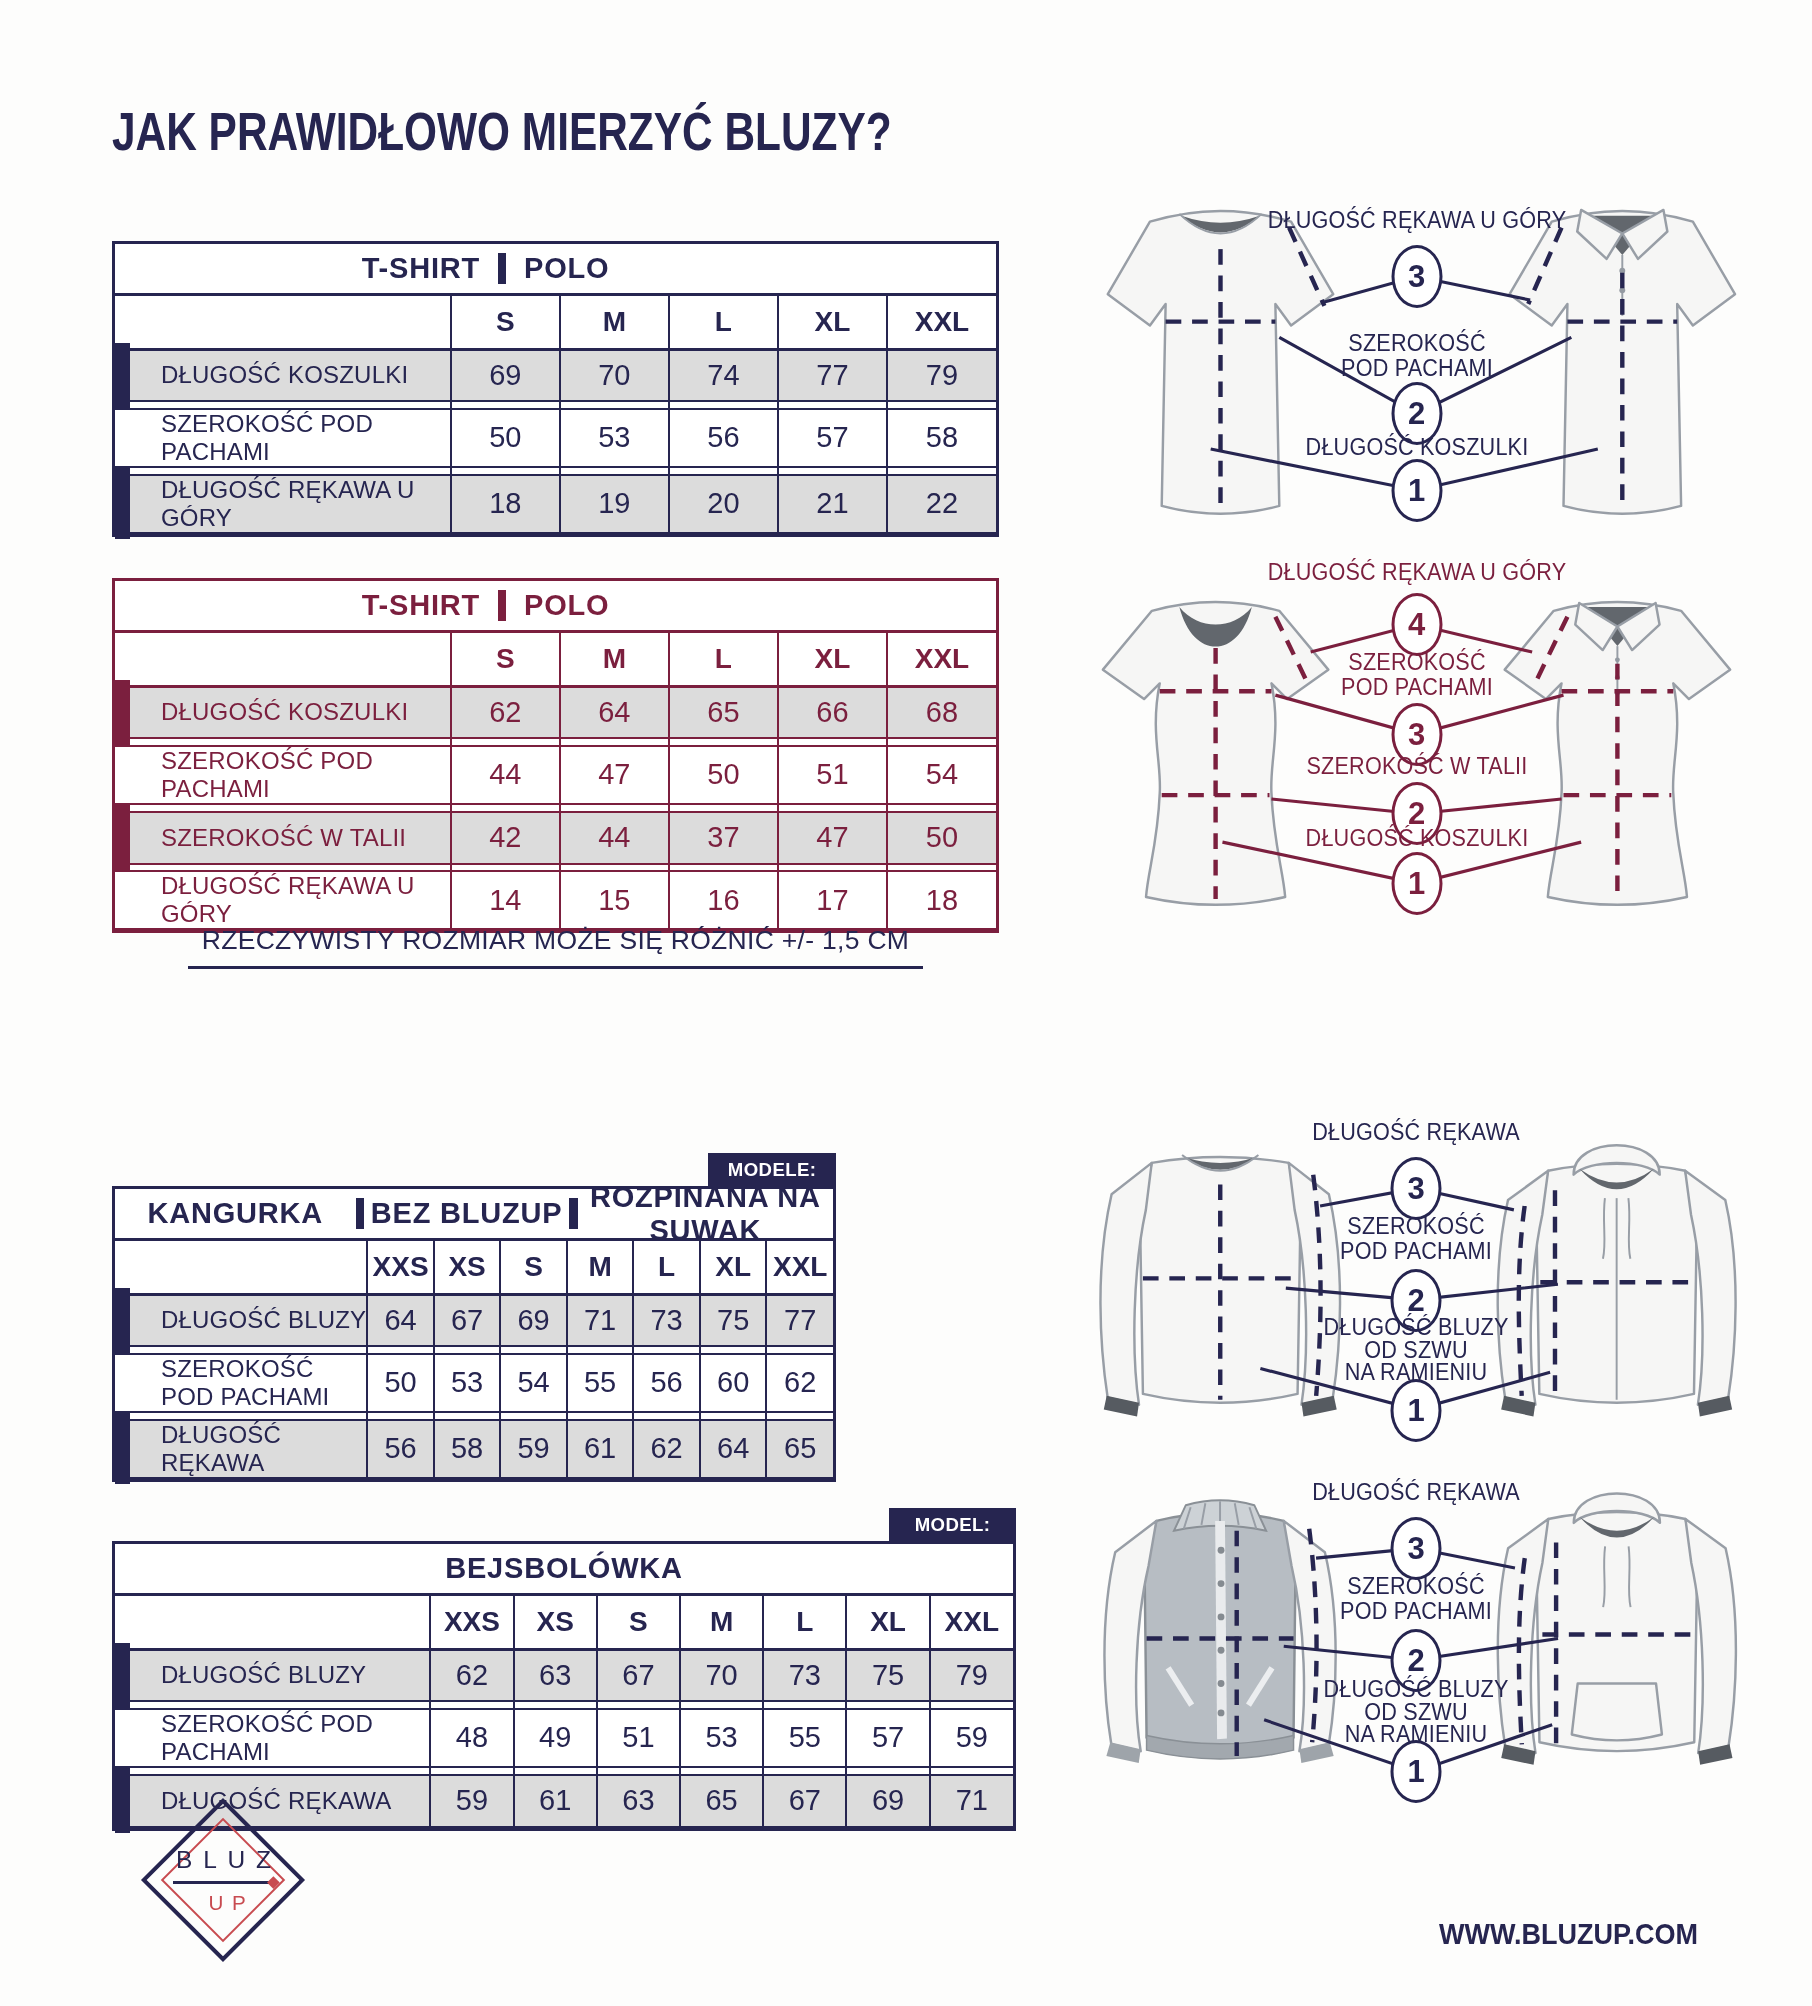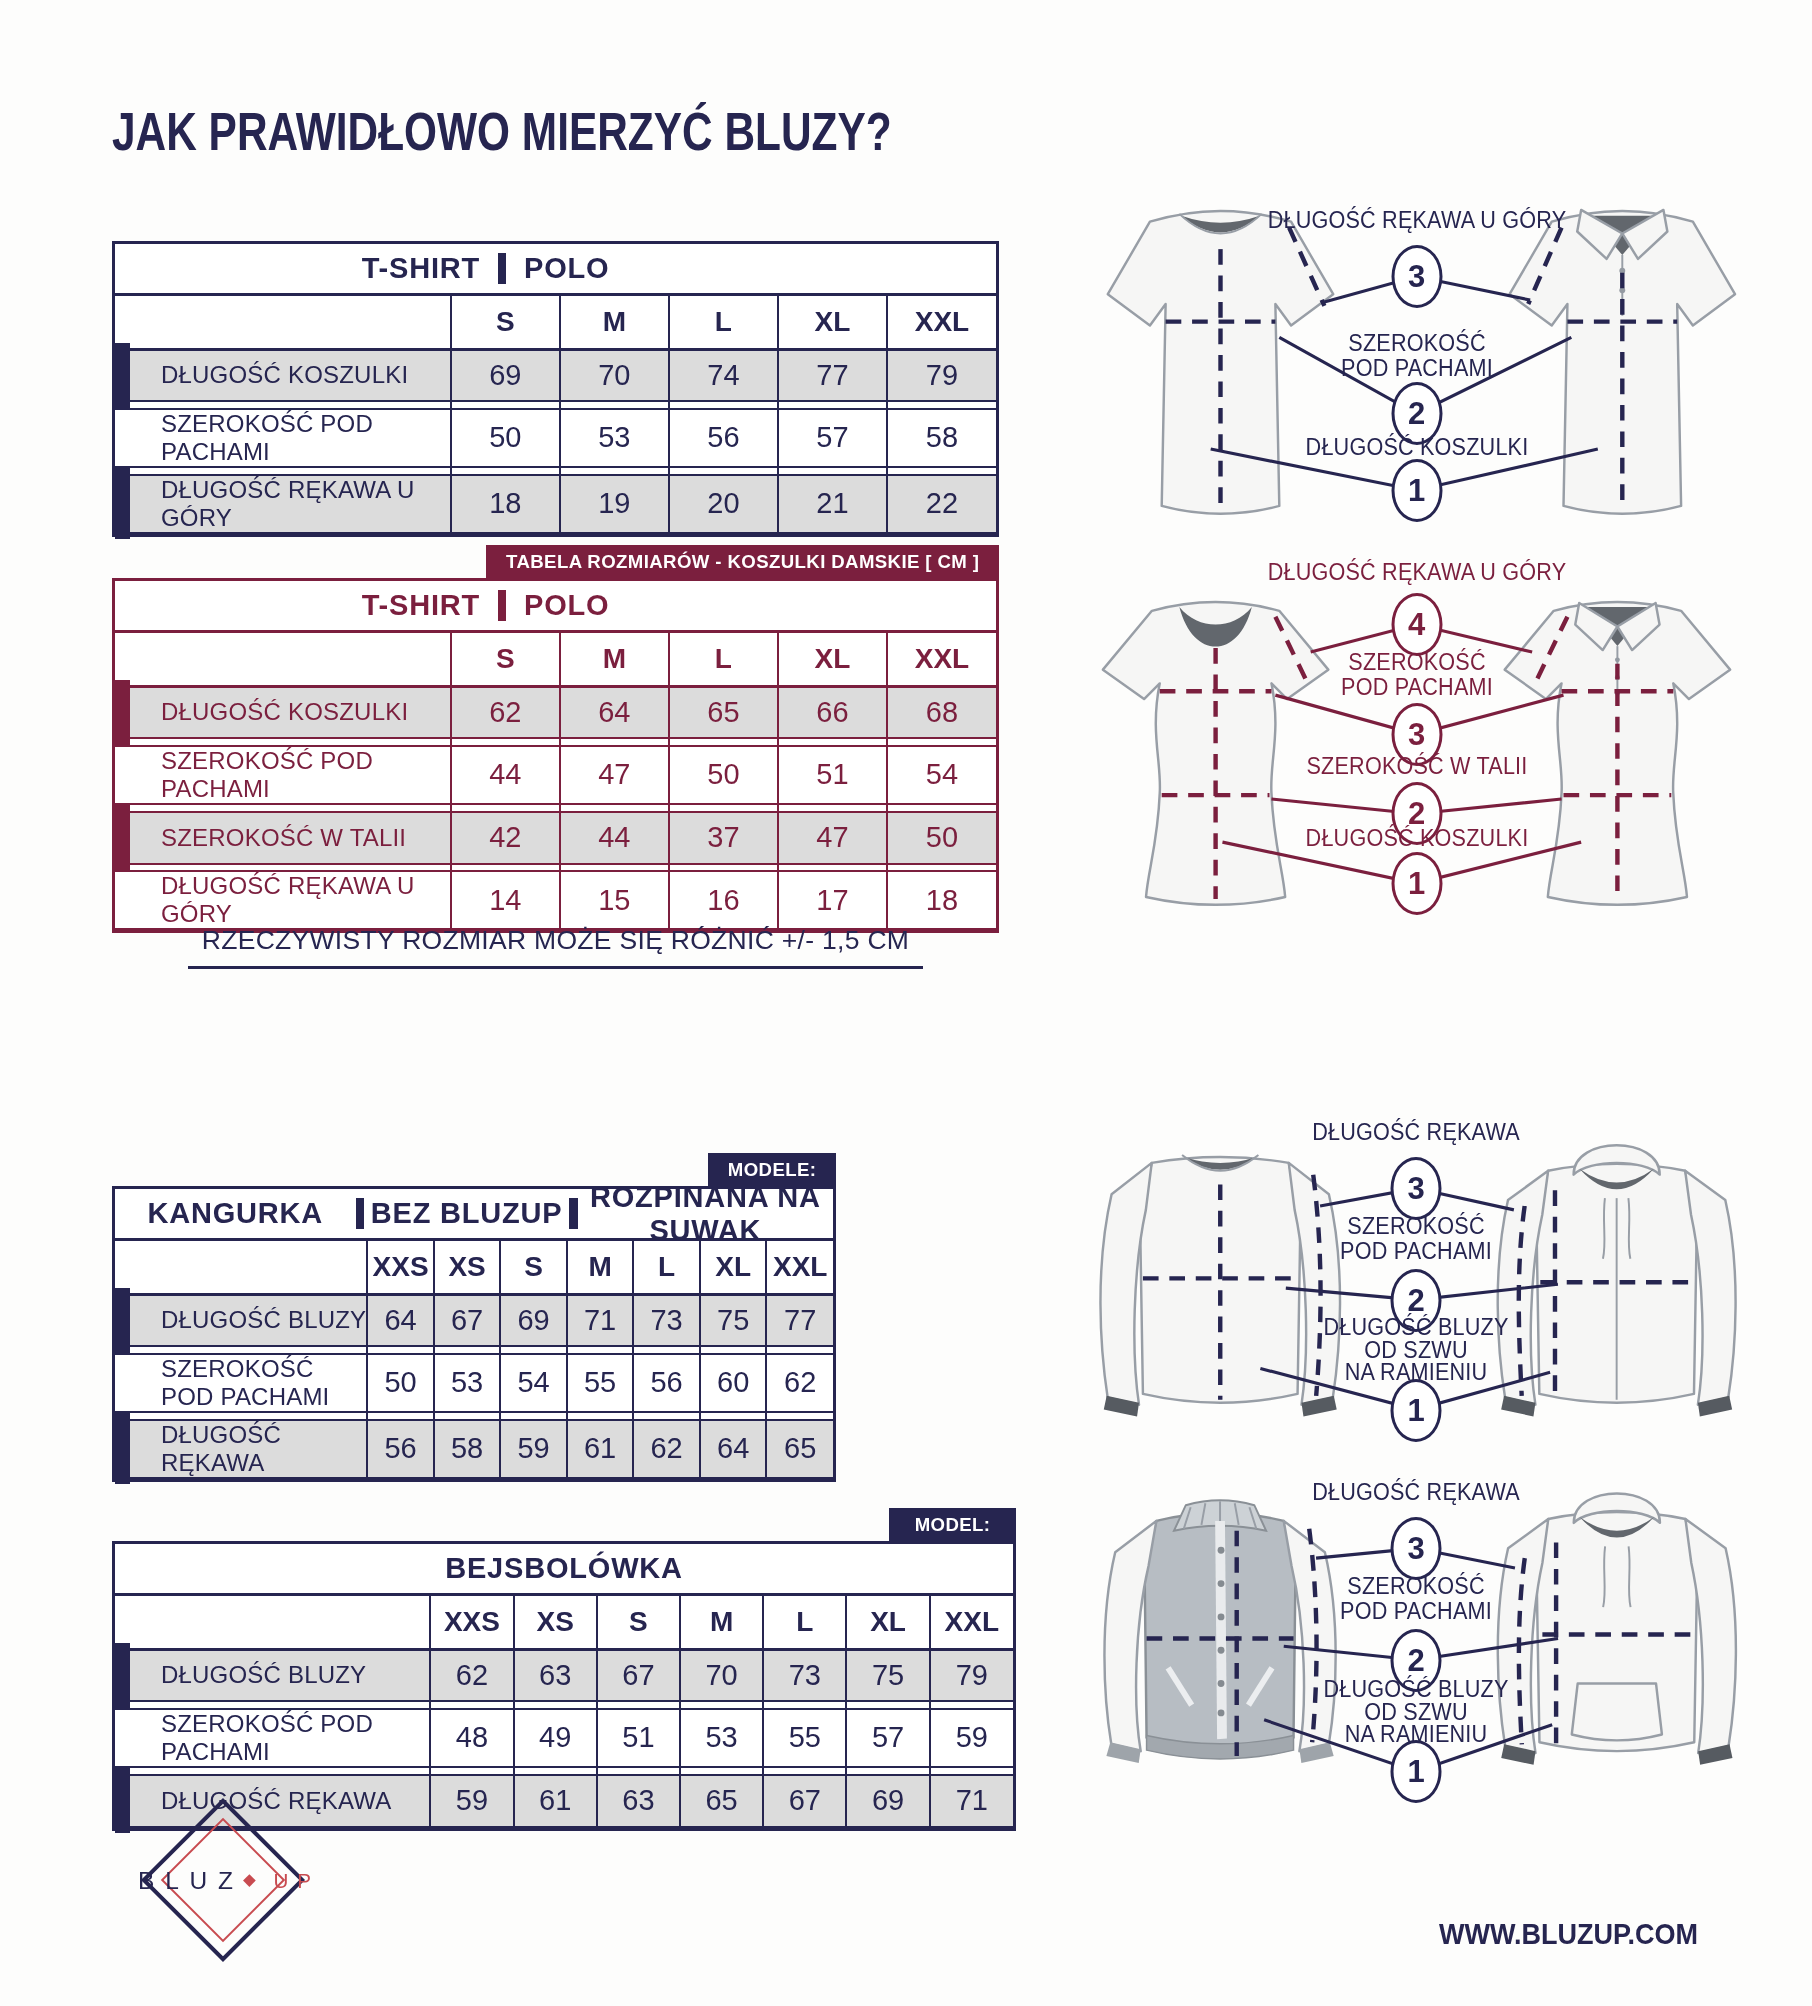--- a/index.html
+++ b/index.html
@@ -63,21 +63,21 @@
   .detail{fill:none;stroke:#989ea6;stroke-width:2}
   .dash-n{stroke:#262550;stroke-width:4.5;fill:none;stroke-dasharray:16 11}
   .dash-m{stroke:#7b1f3e;stroke-width:4.5;fill:none;stroke-dasharray:16 11}
   .conn-n{stroke:#262550;stroke-width:3.2;fill:none}
   .conn-m{stroke:#7b1f3e;stroke-width:3.2;fill:none}
 
   
   #logo{position:absolute;left:139px;top:1796px;width:169px;height:169px}
   #logo .d1{position:absolute;left:25.5px;top:25.5px;width:108px;height:108px;border:4.9px solid #262550;transform:rotate(45deg)}
   #logo .d2{position:absolute;left:40px;top:40px;width:84px;height:84px;border:2px solid #c84b50;transform:rotate(45deg)}
-  #logo .txt{position:absolute;left:0;top:0;right:0;bottom:0;display:flex;flex-direction:row;
+  #logo .txt{position:absolute;left:0;top:0;right:0;bottom:0;display:flex;flex-direction:column;
     align-items:center;justify-content:center;gap:6.9px}
   #logo .l1{font-size:24.5px;letter-spacing:10.8px;margin-left:10.8px;color:#262550}
   #logo .l2{font-size:20.6px;letter-spacing:8.8px;margin-left:16px;color:#c84b50}
   #logo .bar{position:relative;width:102px;height:2.9px;background:#262550}
   #logo .bar::after{content:"";position:absolute;right:-2.9px;top:-2.9px;width:8.8px;height:8.8px;background:#c84b50;transform:rotate(45deg)}
 </style>
 </head>
 <body>
 
 <h1 id="title">JAK PRAWIDŁOWO MIERZYĆ BLUZY?</h1>
@@ -140,21 +140,20 @@
             <td class="val">20</td>
             <td class="val">21</td>
             <td class="val">22</td>
           </tr>
         </tbody>
     </table>
   </div>
 </section>
 
 <section class="size-section maroon" style="left:112px;top:545px;width:887px">
-  <div class="tag">TABELA ROZMIARÓW - KOSZULKI DAMSKIE [ CM ]</div>
   <div class="tbl-wrap">
     <div class="models pair">
         <span class="mname">T-SHIRT</span>
         <i class="msep"></i>
         <span class="mname">POLO</span>
       </div>
     <table class="grid">
       <thead>
           <tr>
             <th class="lbl-col"></th>

